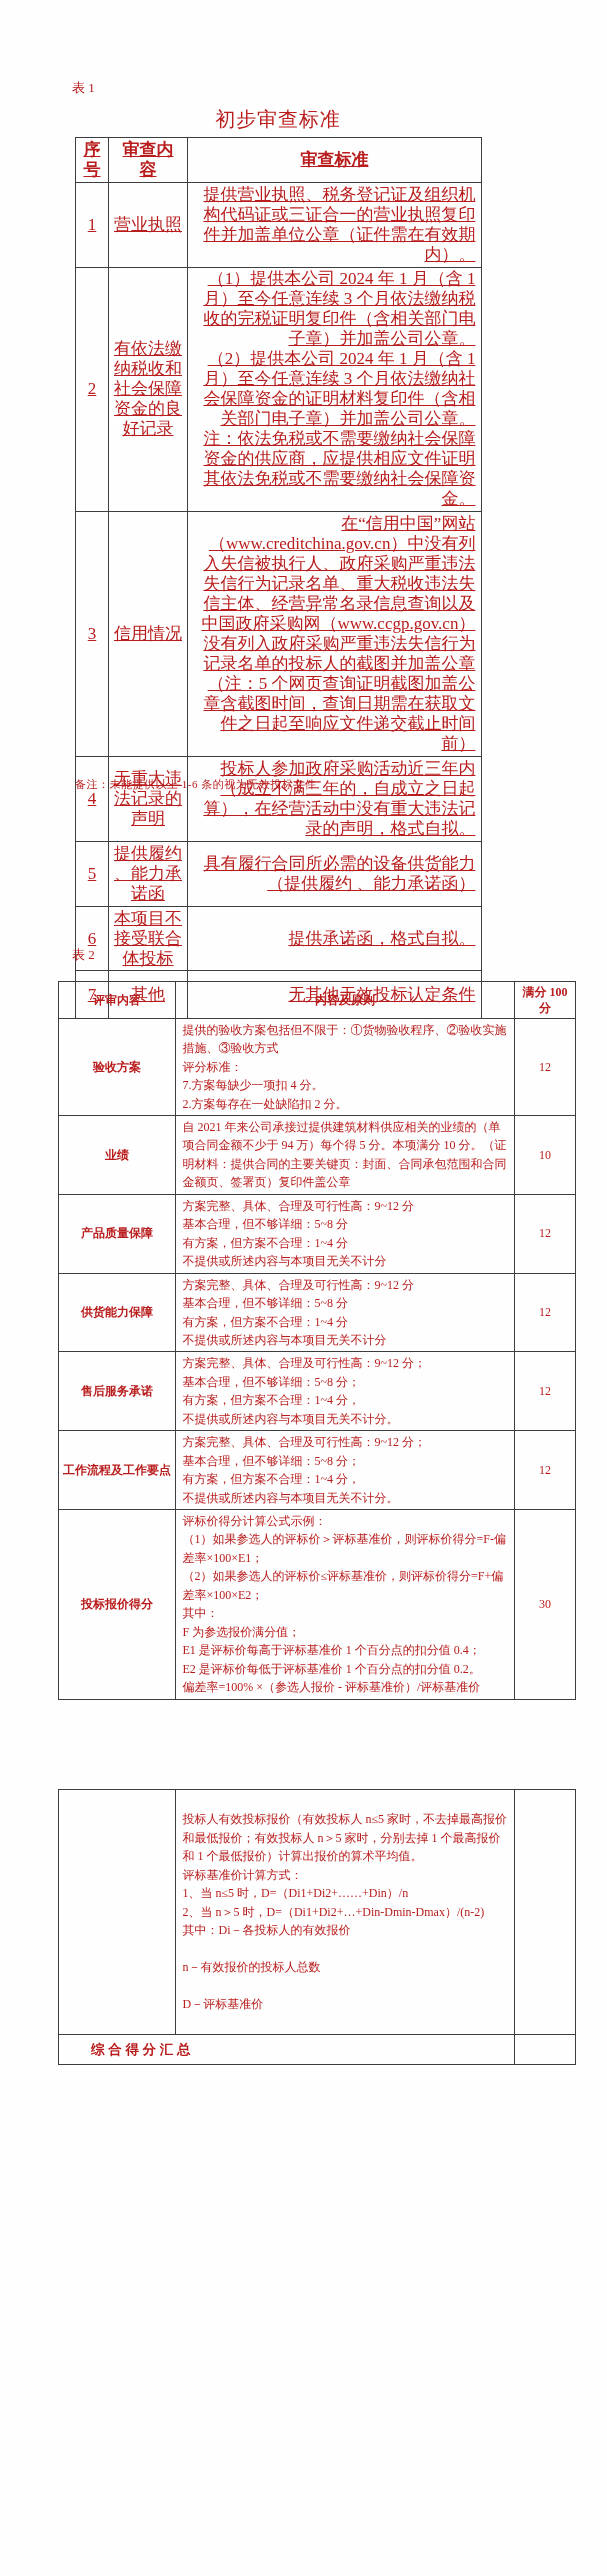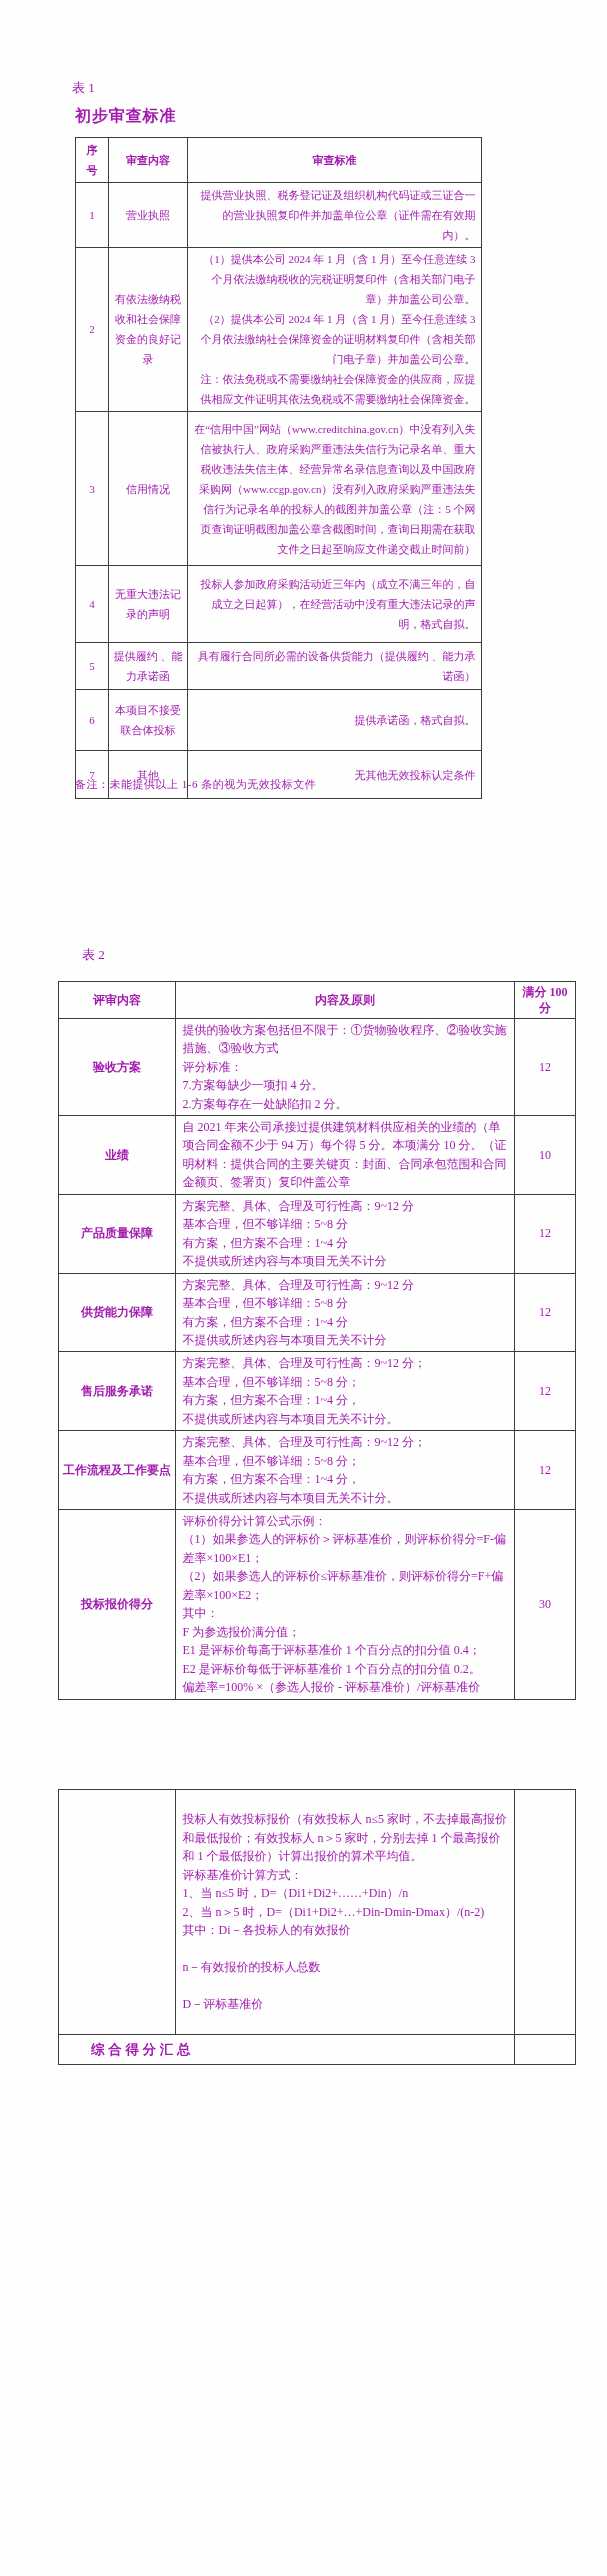--- a/index.html
+++ b/index.html
@@ -1,30 +1,30 @@
 <!DOCTYPE html>
 <html style="font-size:15px"><head>
 <meta charset="utf-8">
 <style>
   html,body { margin:0; padding:0; background:#ffffff; }
   .page {
     position:relative;
     width:607px; height:2576px;
     background:#fefefe;
     font-family:"Liberation Serif","DejaVu Serif",serif;
-    color:#a21caf;
+    color:#b91c1c;
     overflow:hidden;
   }
   .doc-label { position:absolute; font-size:13px; }
-  .doc-title { position:absolute; text-align:left; font-weight:bold; font-size:16px; letter-spacing:0.9px; }
+  .doc-title { position:absolute; text-align:center; font-weight:normal; font-size:20px; letter-spacing:0.9px; }
   table { position:absolute; border-collapse:collapse; table-layout:fixed; border:1.9px solid #3d3d3d; }
   td, th { border:0.9px solid #3d3d3d; vertical-align:middle; padding:1.9px 5.6px; overflow:hidden; }
   th { font-weight:bold; text-align:center; }
 
-  .t1 { left:75px; top:137px; width:406px; font-size:11px; line-height:20px; }
+  .t1 { left:75px; top:137px; width:406px; font-size:17px; line-height:20px;text-decoration:underline; }
   .t1 .no  { text-align:center; padding:1.9px 1.9px; }
   .t1 .cnt { text-align:center; padding:1.9px 3.7px; }
   .t1 .std { text-align:right; white-space:pre-line; }
 
   .remark { position:absolute; left:75px; top:777px; font-size:11px; letter-spacing:0.5px; }
 
   .t2, .t2c { left:58px; width:517px; font-size:12px; line-height:18.5px; }
   .t2  { top:981px; }
   .t2c { top:1789px; }
   .t2 .item, .t2c .item { text-align:center; font-weight:bold; padding:1.9px 3.7px; }
@@ -89,21 +89,21 @@
     <tr style="height:48px">
       <td class="no">7</td>
       <td class="cnt">其他</td>
       <td class="std">无其他无效投标认定条件</td>
     </tr>
   </tbody>
     </table>
 
   <div class="remark">备注：未能提供以上 1-6 条的视为无效投标文件</div>
 
-  <div class="doc-label" style="left:82px; top:946px;font-family:Liberation Serif, serif;">表 2</div>
+  <div class="doc-label" style="left:72px; top:946px;font-family:Liberation Serif, serif;">表 2</div>
 
   <table class="t2">
     <colgroup>
         <col style="width:117px">
         <col style="width:339px">
         <col style="width:61px">
       </colgroup>
     <tbody>
         <tr style="height:29px">
       <th>评审内容</th>

